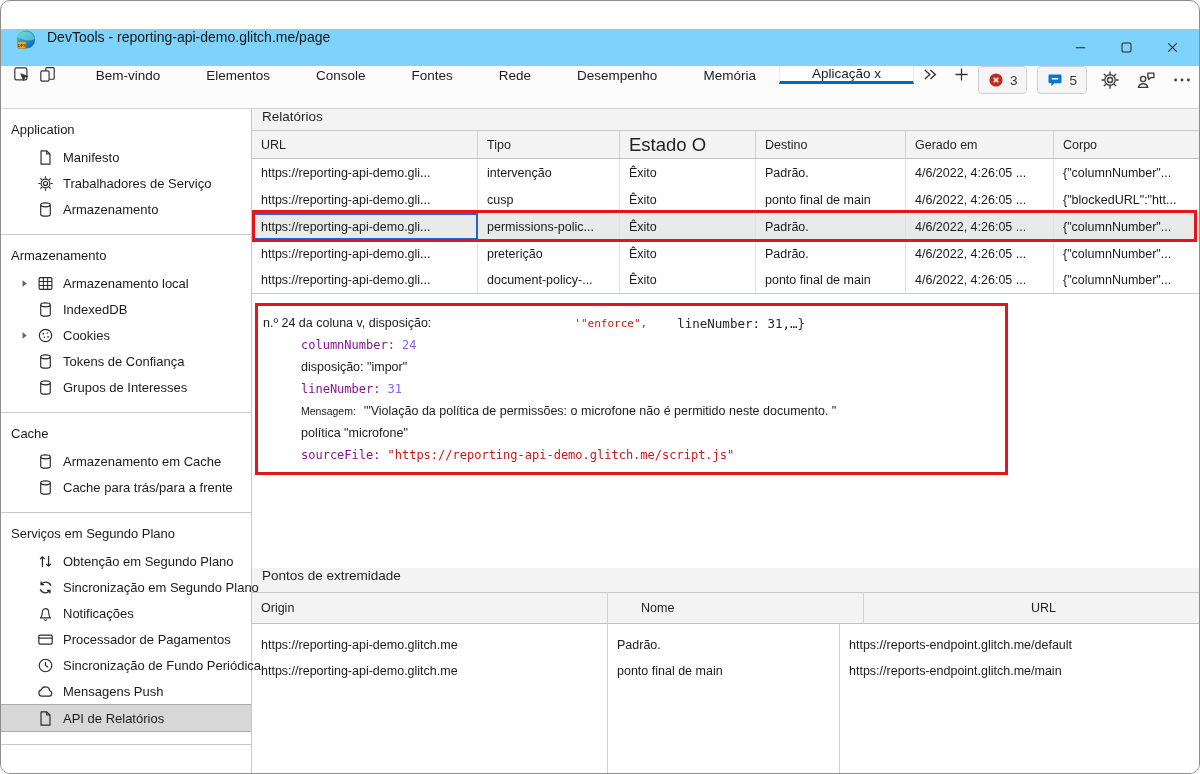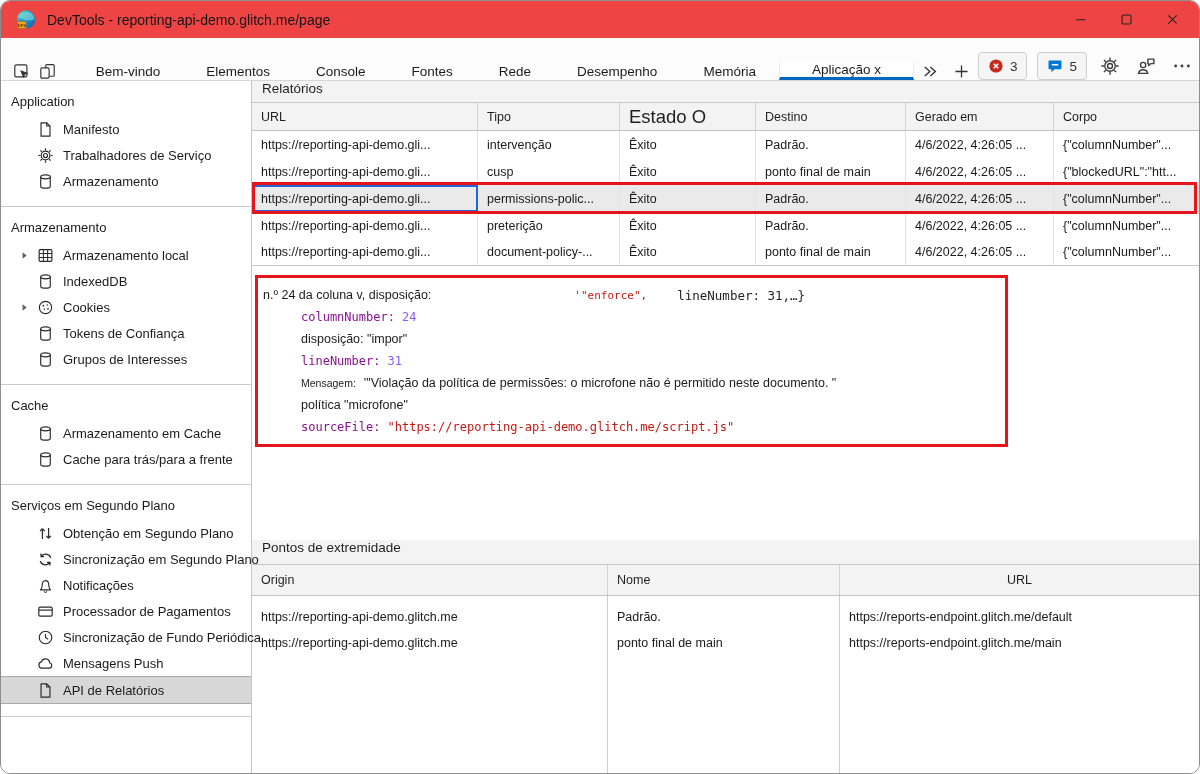--- a/index.html
+++ b/index.html
@@ -1,28 +1,28 @@
 <!DOCTYPE html>
 <html><head>
 <meta charset="utf-8">
 <style>
   html,body{margin:0;padding:0;background:#fff;}
   body{width:1200px;height:774px;font-family:"Liberation Sans","DejaVu Sans",sans-serif;
        -webkit-font-smoothing:antialiased;color:#1b1b1b;}
   .window{position:relative;width:1198px;height:772px;border:1px solid #8d8d8d;border-radius:10px;
           overflow:hidden;background:#fff;}
   
-  .titlebar{height:37px;display:flex;align-items:center;padding:0 4px 0 14px;background:#ef4444;}
+  .titlebar{height:37px;display:flex;align-items:flex-start;padding:0 4px 0 14px;background:#7dd3fc;margin-top:28px;}
   .logo{width:22px;height:22px;flex:0 0 auto;}
   .title-text{margin-left:10px;font-size:14px;color:#151515;}
   .win-controls{margin-left:auto;display:flex;height:100%;}
   .win-btn{width:46px;height:100%;display:flex;align-items:center;justify-content:center;color:#222;}
   .win-btn .ic{width:15px;height:15px;}
   
-  .tabbar{height:42px;display:flex;align-items:flex-end;border-bottom:1px solid #d6d6d6;
+  .tabbar{height:42px;display:flex;align-items:flex-start;border-bottom:1px solid #d6d6d6;
           background:#fcfcfc;padding:0 0 0 8px;}
   .tb-btn{width:32px;display:flex;align-items:center;justify-content:center;color:#333;}
   .tb-btn .ic{width:17px;height:17px;}
   .tabs{display:flex;align-items:stretch;margin-left:12px;}
   .tab{display:flex;align-items:center;padding:0 23px;font-size:13.5px;color:#1b1b1b;white-space:nowrap;}
   .tab.active{background:#fff;border-left:1px solid #ececec;border-right:1px solid #ececec;
               border-bottom:3px solid #0067c0;padding:0 32px;}
   .tab-extra{display:flex;align-items:center;}
   .right-cluster{margin-left:auto;display:flex;align-items:center;gap:10px;padding-right:4px;}
   .badge{display:flex;align-items:center;gap:6px;background:#f5f5f5;border:1px solid #cfcfcf;
@@ -79,21 +79,21 @@
   .v-str{color:#c41a16;margin-left:7px;}
   .sum-str{margin-left:143px;font-family:"DejaVu Sans Mono","Liberation Mono",monospace;
            font-size:11px;color:#c41a16;}
   .sum-rest{margin-left:30px;font-family:"DejaVu Sans Mono","Liberation Mono",monospace;
             font-size:12.5px;color:#232323;}
   .lbl-sm{font-size:10.5px;color:#222;margin-right:8px;}
   .gap{height:93px;flex:0 0 auto;}
   
   .ep-bar{height:24px;}
   .ep-head{display:grid;grid-template-columns:356px 232px 1fr;background:#f3f3f3;
-           border-bottom:1px solid #c2c2c2;flex:0 0 auto;}
+           border-bottom:1px solid #c2c2c2;flex:0 0 auto;gap:24px;}
   .ep-hcell{height:30px;display:flex;align-items:center;padding:0 9px;font-size:12.5px;color:#1f1f1f;
             border-right:1px solid #d2d2d2;}
   .ep-hcell:last-child{border-right:none;justify-content:center;}
   .ep-body{flex:1;display:grid;grid-template-columns:356px 232px 1fr;min-height:0;}
   .ep-col{border-right:1px solid #cfcfcf;padding-top:8px;}
   .ep-col:last-child{border-right:none;}
   .ep-cell{height:26px;display:flex;align-items:center;padding:0 9px;font-size:12.5px;color:#1a1a1a;
            white-space:nowrap;overflow:hidden;}
 </style>
 </head>

